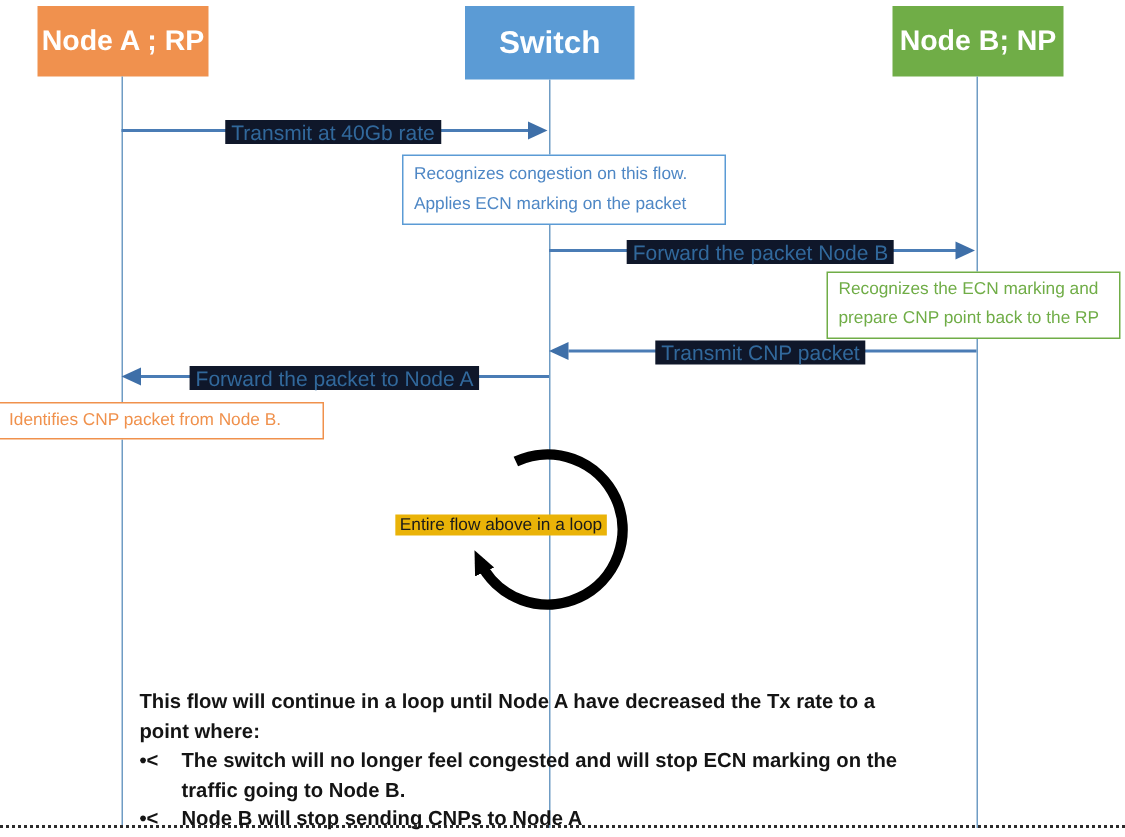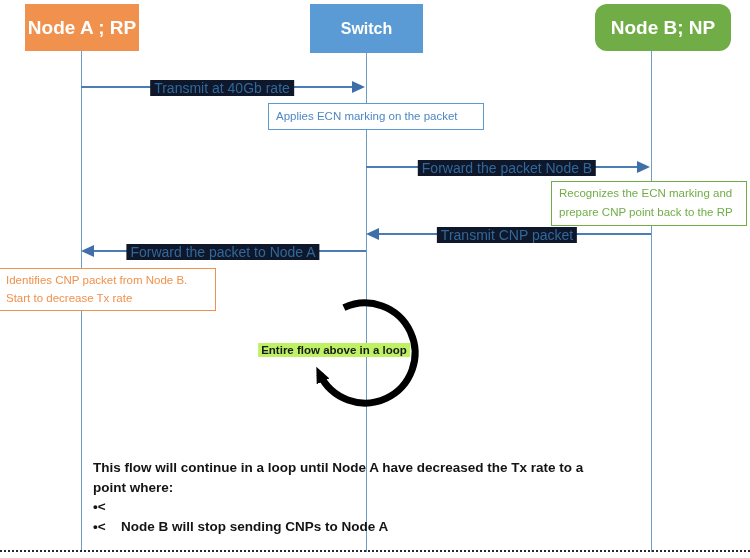--- a/index.html
+++ b/index.html
@@ -8,22 +8,22 @@
     font-family:"Liberation Sans",sans-serif;
   }
   .stage{position:absolute;inset:0;width:750px;height:558px;}
 
   
   .actor{
     position:absolute;color:#ffffff;font-weight:bold;font-size:19px;
     display:flex;align-items:center;justify-content:center;text-align:center;
   }
   .actor-a{left:25px;top:4px;width:114px;height:47px;background:#F0914E;}
-  .actor-switch{left:310px;top:4px;width:113px;height:49px;background:#5B9BD5;font-size:16px;}
-  .actor-b{left:595px;top:4px;width:136px;height:47px;background:#70AD47;border-radius:12px;}
+  .actor-switch{left:310px;top:4px;width:113px;height:49px;background:#5B9BD5;font-size:21px;}
+  .actor-b{left:595px;top:4px;width:114px;height:47px;background:#70AD47;}
 
   
   .lifeline{position:absolute;width:1px;background:#6F9CC4;}
   .ll-a{left:81px;top:51px;height:501px;}
   .ll-sw{left:366px;top:53px;height:499px;}
   .ll-b{left:651px;top:51px;height:501px;}
 
   
   .msg-line{position:absolute;height:2px;background:#4A7CB5;}
   .arrow-right{position:absolute;width:0;height:0;border-top:6px solid transparent;border-bottom:6px solid transparent;border-left:13px solid #3E6FA8;}
@@ -39,21 +39,21 @@
     padding:2px 7px 3px 7px;white-space:nowrap;
   }
   .note-switch{left:268px;top:103px;width:200px;border:1px solid #5B9BD5;color:#4E87C5;}
   .note-b{left:551px;top:181px;width:180px;border:1px solid #70AD47;color:#70AD47;line-height:19px;}
   .note-a{left:-2px;top:268px;width:202px;border:1px solid #F0914C;color:#F0914C;line-height:18px;}
 
   
   .loop-svg{position:absolute;left:295px;top:288px;}
   .loop-label{
     position:absolute;left:334px;top:350px;transform:translate(-50%,-50%);
-    background:#bef264;color:#1a1a1a;font-weight:bold;font-size:11.5px;
+    background:#eab308;color:#1a1a1a;font-weight:normal;font-size:11.5px;
     white-space:nowrap;padding:1px 3px;
   }
 
   
   .summary{
     position:absolute;left:93px;top:422px;width:552px;
     color:#141414;font-weight:bold;font-size:13.5px;line-height:19.5px;margin-top:36px;
   }
   .bullet-row{display:flex;}
   .bullet-marker{width:28px;flex:0 0 28px;}
@@ -77,20 +77,21 @@
 
   <div class="lifeline ll-a"></div>
   <div class="lifeline ll-sw"></div>
   <div class="lifeline ll-b"></div>
 
   <div class="msg-line" style="left:81px;top:86px;width:272px;"></div>
   <div class="arrow-right" style="left:352px;top:81px;"></div>
   <span class="msg-label" style="left:222px;top:88px;">Transmit at 40Gb rate</span>
 
   <div class="note note-switch">
+    <div>Recognizes congestion on this flow.</div>
     <div>Applies ECN marking on the packet</div>
   </div>
 
   <div class="msg-line" style="left:366px;top:166px;width:272px;"></div>
   <div class="arrow-right" style="left:637px;top:161px;"></div>
   <span class="msg-label" style="left:507px;top:168px;">Forward the packet Node B</span>
 
   <div class="note note-b">
     <div>Recognizes the ECN marking and</div>
     <div>prepare CNP point back to the RP</div>
@@ -99,38 +100,41 @@
   <div class="msg-line" style="left:379px;top:233px;width:272px;"></div>
   <div class="arrow-left" style="left:366px;top:228px;"></div>
   <span class="msg-label" style="left:507px;top:235px;text-align:right;">Transmit CNP packet</span>
 
   <div class="msg-line" style="left:94px;top:250px;width:272px;"></div>
   <div class="arrow-left" style="left:81px;top:245px;"></div>
   <span class="msg-label" style="left:223px;top:252px;">Forward the packet to Node A</span>
 
   <div class="note note-a">
     <div>Identifies CNP packet from Node B.</div>
-    <div>Start to decrease Tx rate</div>
   </div>
 
   <svg class="loop-svg" width="145" height="135" viewBox="0 0 145 135">
     <defs>
       <marker id="loopArrow" markerWidth="22" markerHeight="22" refX="8" refY="7" orient="auto" markerUnits="userSpaceOnUse">
         <path d="M0,0 L16,7 L0,14 z" fill="#000000"></path>
       </marker>
     </defs>
     <path d="M 48.9 19.7 A 50 50 0 1 1 24.7 86.1" fill="none" stroke="#000000" stroke-width="7" marker-end="url(#loopArrow)"></path>
   </svg>
   <span class="loop-label">Entire flow above in a loop</span>
 
   <div class="summary">
     <div>This flow will continue in a loop until Node A have decreased the Tx rate to a</div>
     <div>point where:</div>
     <div class="bullet-row">
       <div class="bullet-marker">•&lt;</div>
+      <div>
+        <div>The switch will no longer feel congested and will stop ECN marking on the</div>
+        <div>traffic going to Node B.</div>
+      </div>
     </div>
     <div class="bullet-row">
       <div class="bullet-marker">•&lt;</div>
       <div>
         <div>Node B will stop sending CNPs to Node A</div>
         <div></div>
       </div>
     </div>
   </div>
 

